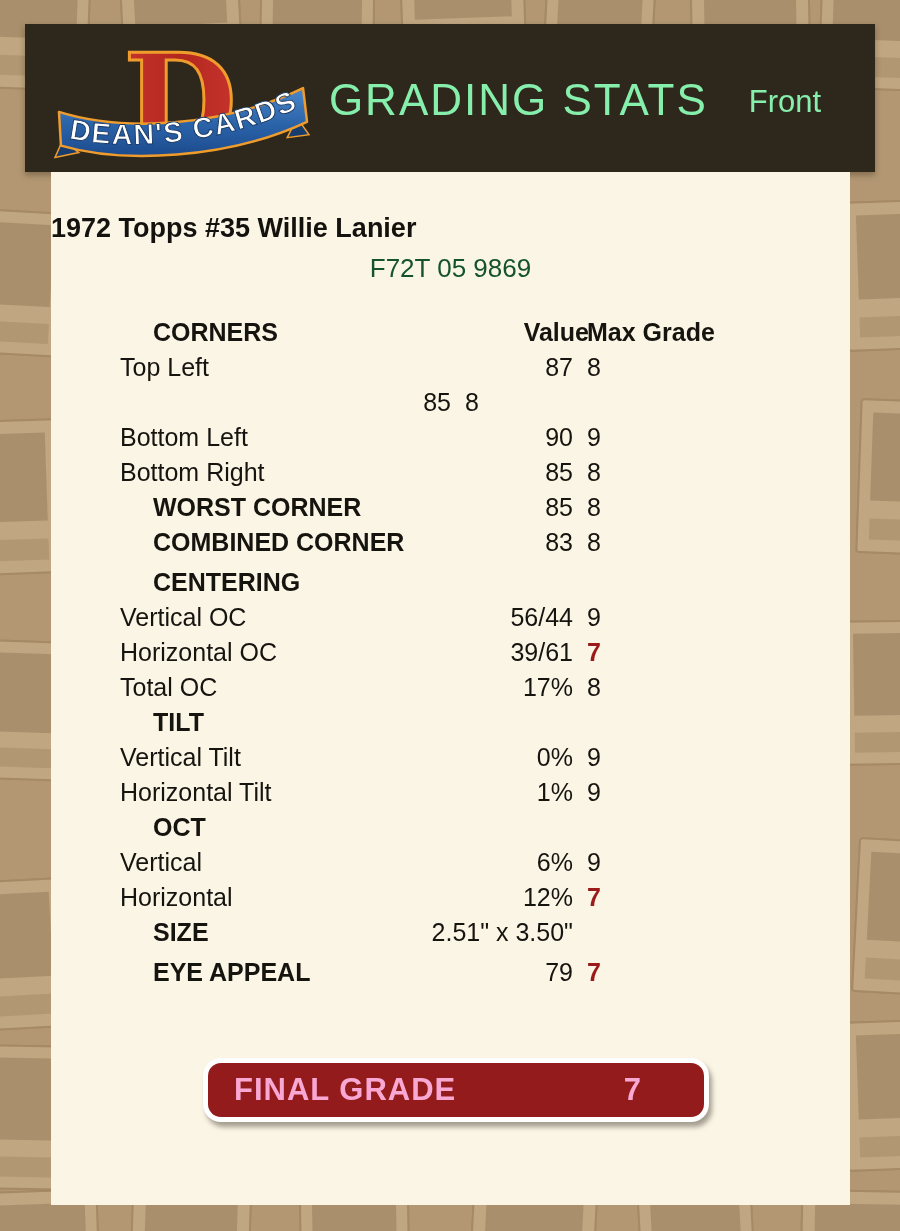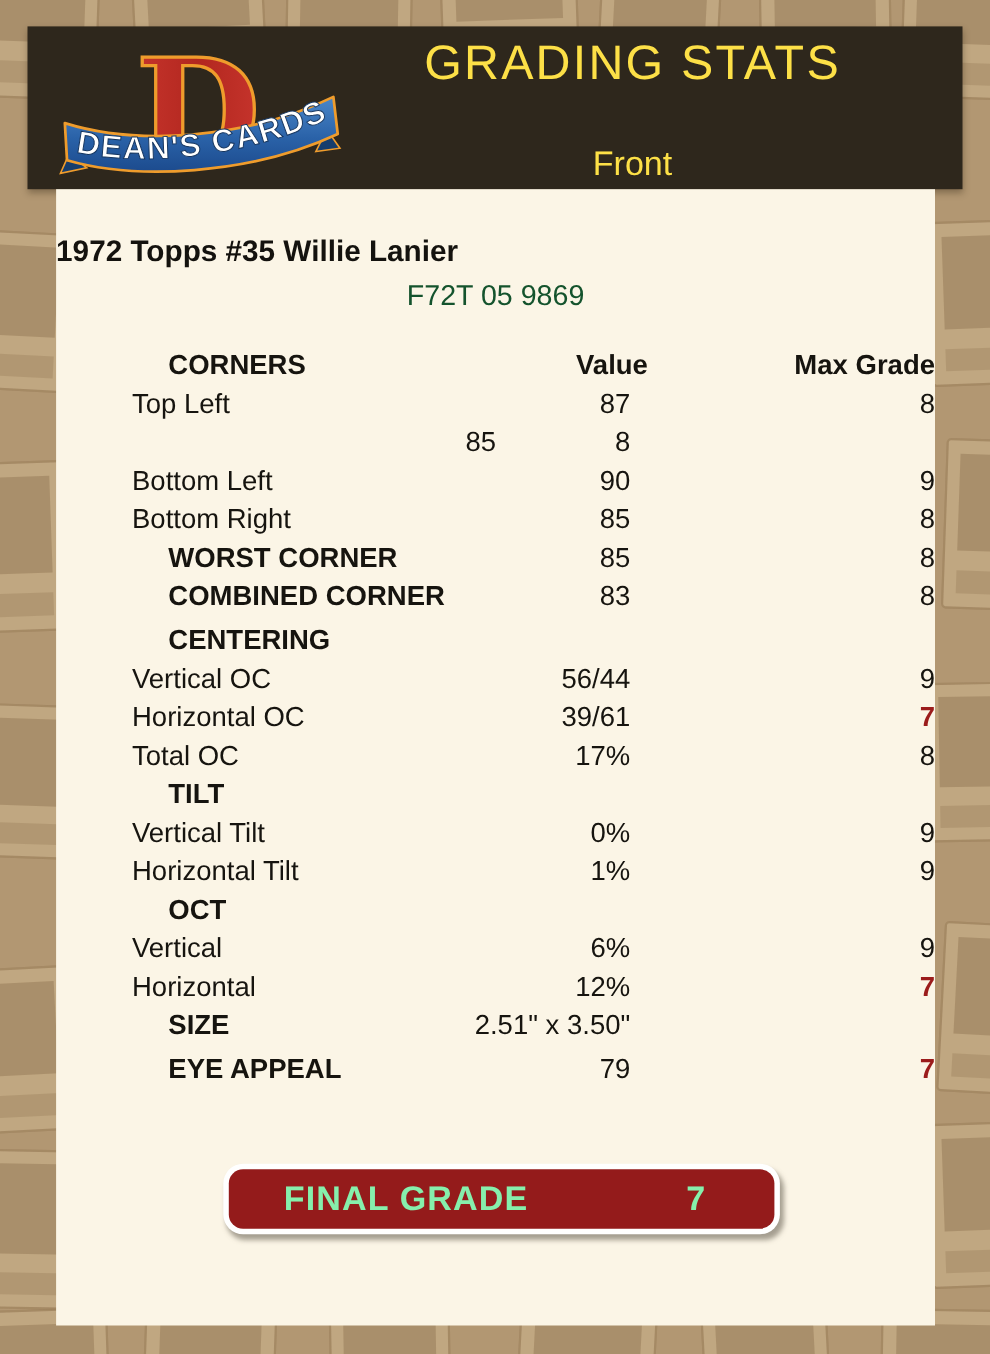--- a/index.html
+++ b/index.html
@@ -32,22 +32,22 @@
     position:absolute; left:25px; top:24px; width:850px; height:148px;
     background:#2e271c;
     box-shadow:0 3px 6px rgba(40,30,15,.35);
   }
   .logo {
     position:absolute; left:28px; top:8px; width:258px; height:132px;
     cursor:pointer;
   }
   .title-block {
     position:absolute; left:290px; right:40px; top:0; height:100%;
-    display:flex; flex-direction:column; align-items:center; justify-content:center;
-    color:#fde047; text-align:center;gap:41px;
+    display:flex; flex-direction:row; align-items:center; justify-content:center;
+    color:#86efac; text-align:center;gap:41px;
   }
   .header-title { font-size:44px; letter-spacing:2px; line-height:48px; margin-top:4px; }
   .header-subtitle { font-size:31px; line-height:36px; margin-top:8px; }
 
   
   .panel {
     position:absolute; left:51px; top:172px; width:799px; height:1033px;
     background:#fbf5e6;
   }
   .card-title {
@@ -64,37 +64,37 @@
   .trow {
     display:grid; grid-template-columns:400px 122px 1fr;
     height:35px; line-height:35px;
     font-size:25px; color:#16140f;
   }
   .trow.gap { margin-top:5px; }
   .cell.label { padding-left:102px; white-space:nowrap; }
   .cell.label.indent { padding-left:69px; font-weight:normal; }
   .bold { font-weight:bold; }
   .cell.value { display:flex; justify-content:flex-end; white-space:nowrap; }
-  .cell.max  { text-align:right; padding-left:14px; }
+  .cell.max  { text-align:left; padding-left:14px; }
   .cell.max.red { color:#9b1b1b; font-weight:bold; }
   .vhead span { display:inline-block; transform:translateX(16px); font-weight:bold; }
 
   
   .final-wrap {
     position:absolute; left:152px; top:886px; width:506px; height:64px;
     background:#ffffff; border-radius:18px; padding:5px;
     box-shadow:3px 5px 5px rgba(95,88,74,.55);
     cursor:pointer;
   }
   .final-btn {
     width:100%; height:100%;
     background:#941b1b; border-radius:13px;
     display:flex; align-items:center; justify-content:space-between;
-    padding:0 62px 0 50px;
-    color:#86efac; font-weight:bold; font-size:31px; letter-spacing:1px;
+    padding:0 62px 0 26px;
+    color:#f9a8d4; font-weight:bold; font-size:31px; letter-spacing:1px;
   }
 </style>
 </head>
 <body>
 
 <div id="collage">
     <div class="collage-card" style="left: -20px; top: -60px; width: 110px; height: 150px; transform: rotate(2deg);">
       <div class="photo"></div>
       <div class="strip"></div>
     </div>

